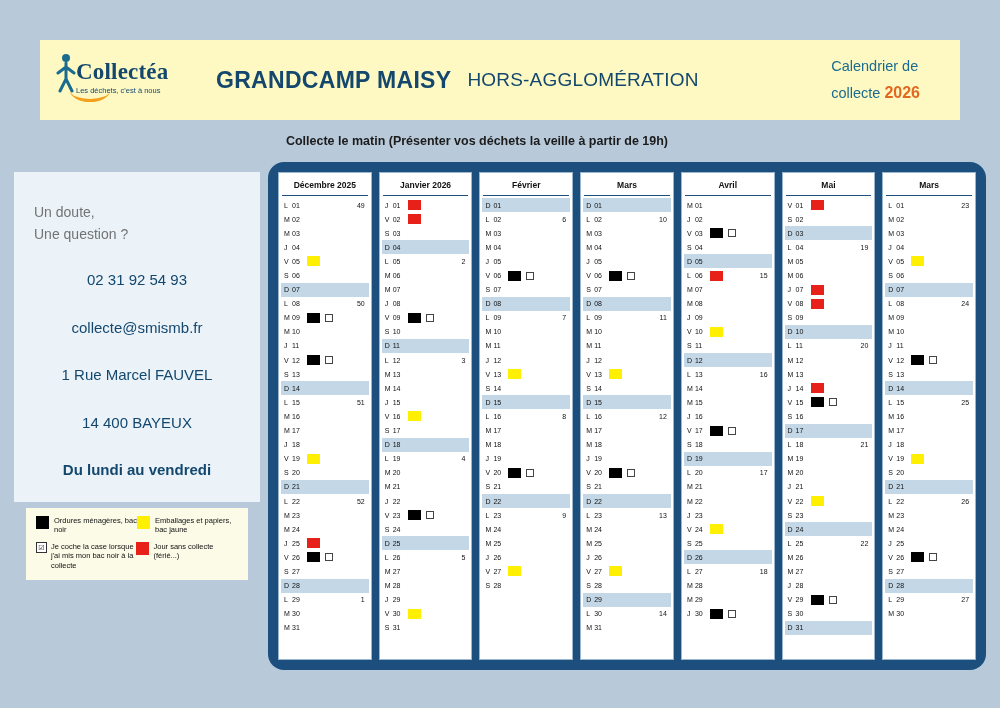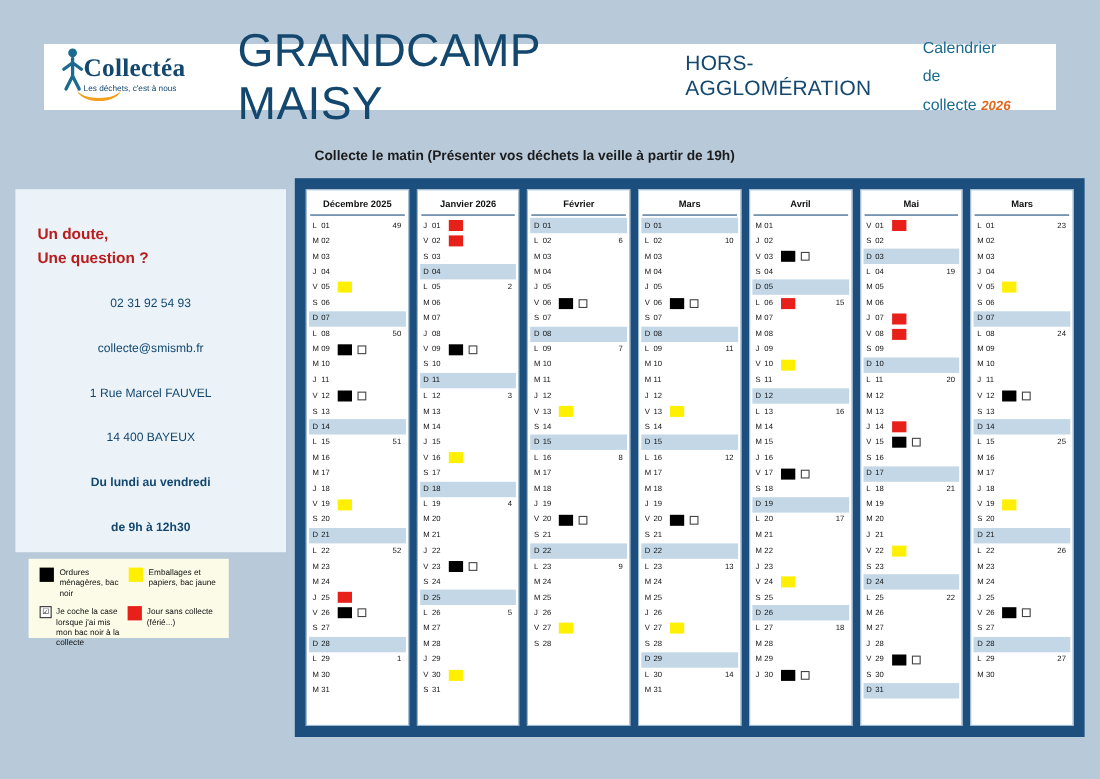--- a/index.html
+++ b/index.html
@@ -5,22 +5,22 @@
   html,body{margin:0;padding:0;}
   body{
     width:1000px;height:708px;
     background:#b8cada;
     font-family:"Liberation Sans", sans-serif;
     position:relative;
     overflow:hidden;
   }
   
   .header{
-    position:absolute;left:40px;top:40px;width:920px;height:60px;
-    background:#ffffff;
+    position:absolute;left:40px;top:40px;width:920px;height:80px;
+    background:#fef9c3;
     display:flex;align-items:center;
     box-shadow:0 0 0 0 #fff;
   }
   .logo{
     width:140px;height:70px;margin-left:14px;
     position:relative;flex:0 0 auto;
   }
   .logo .brand{
     font-family:"Liberation Serif", serif;
     font-size:23px;color:#13476e;font-weight:bold;
@@ -30,71 +30,71 @@
     font-size:7.5px;color:#13476e;position:absolute;left:22px;top:41px;
   }
   .logo .mark{
     position:absolute;left:0px;top:8px;width:24px;height:40px;
   }
   .logo .arc{
     position:absolute;left:16px;top:34px;width:40px;height:20px;
     border-bottom:3px solid #f3a01c;border-radius:0 0 50% 50%;
   }
   .title-main{
-    font-size:42px;font-weight:normal;color:#13476e;margin-left:22px;
+    font-size:23px;font-weight:bold;color:#13476e;margin-left:22px;
     letter-spacing:.3px;
   }
   .title-sub{
     font-size:19px;color:#13476e;margin-left:16px;letter-spacing:.2px;
   }
   .cal-right{
     margin-left:auto;margin-right:40px;text-align:left;color:#1a6b8f;
     font-size:14.5px;line-height:1.8;
   }
-  .cal-right .yr{color:#e2671f;font-weight:bold;font-size:12px;font-style:italic;}
+  .cal-right .yr{color:#e2671f;font-weight:bold;font-size:16px;}
   
   .subtitle{
     position:absolute;top:134px;left:0;width:954px;text-align:center;
     font-size:12.5px;font-weight:bold;color:#1b1b1b;
   }
   
   .infobox{
     position:absolute;left:14px;top:172px;width:246px;height:330px;
     background:#ebf3f9;
   }
   .infobox .q{
-    margin:30px 0 0 20px;font-size:14px;font-weight:bold;color:#b91c1c;
+    margin:30px 0 0 20px;font-size:14px;font-weight:normal;color:#737373;
     line-height:1.55;
   }
   .infobox .c{
-    text-align:center;font-size:11px;color:#13476e;margin-top:22px;line-height:1.7;
+    text-align:center;font-size:15px;color:#13476e;margin-top:22px;line-height:1.7;
   }
   .infobox .c.b{font-weight:bold;}
   .infobox .c.sp{}
   
   .legend{
-    position:absolute;left:26px;top:508px;width:182px;height:72px;
+    position:absolute;left:26px;top:508px;width:222px;height:72px;
     background:#fbfbe8;padding:8px 10px;box-sizing:border-box;
     font-size:7.5px;color:#111;
   }
   .legend .row{display:flex;align-items:flex-start;margin-bottom:7px;}
   .legend .sw{width:13px;height:13px;flex:0 0 auto;margin-right:5px;}
   .legend .sw.black{background:#000;}
   .legend .sw.yellow{background:#ffef00;}
   .legend .sw.red{background:#e8201a;}
   .legend .col{width:98px;line-height:1.25;}
   .legend .chk{
     width:9px;height:9px;border:1px solid #333;background:#fff;
     font-size:7px;line-height:9px;text-align:center;margin-right:4px;flex:0 0 auto;
   }
   
   .calframe{
     position:absolute;left:268px;top:162px;width:718px;height:508px;
     background:#1c4e7e;padding:10px;box-sizing:border-box;
-    display:flex;gap:7px;
+    display:flex;gap:7px;border-radius:16px;
   }
   .month{
     background:#ffffff;flex:1 1 0;display:flex;flex-direction:column;
     border:1px solid #9bb7cd;box-sizing:border-box;
   }
   .mname{
     text-align:center;font-size:8.5px;font-weight:bold;color:#111;
     padding:7px 0 5px 0;
   }
   .mrule{height:1px;background:#1c4e7e;margin:0 3px 2px 3px;}

